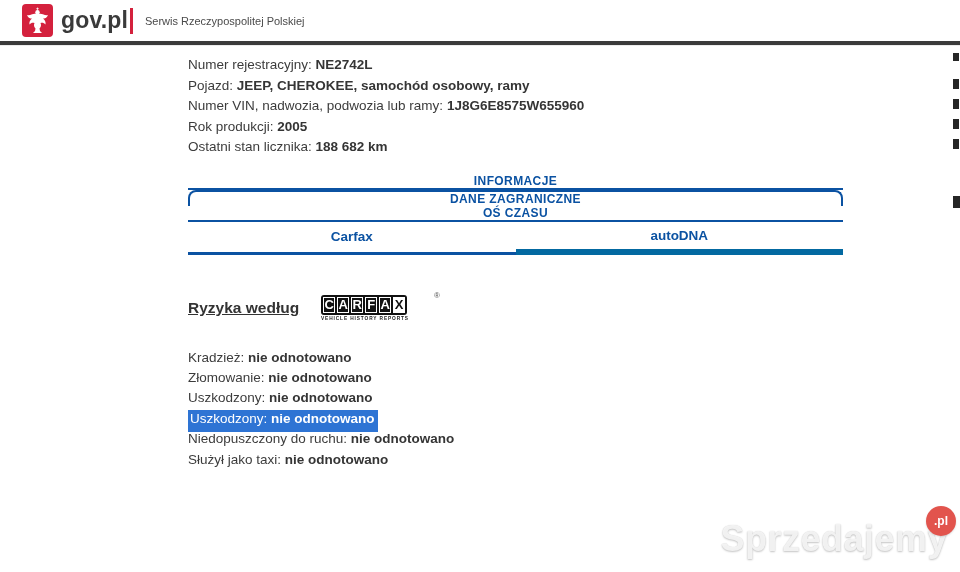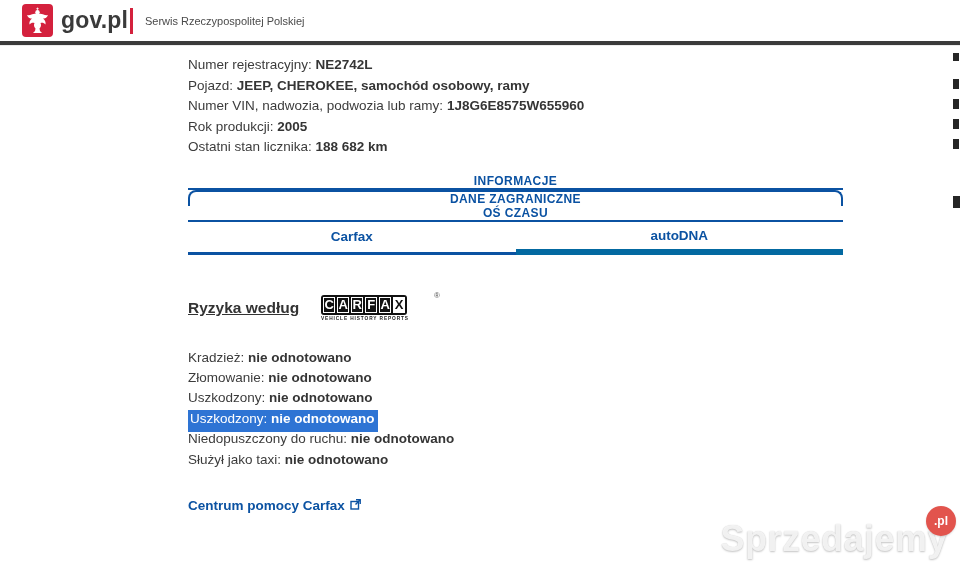--- a/index.html
+++ b/index.html
@@ -136,32 +136,20 @@
 
   <div class="risk-list">
     <div class="risk-line"><span>Kradzież: </span><b>nie odnotowano</b></div>
     <div class="risk-line"><span>Złomowanie: </span><b>nie odnotowano</b></div>
     <div class="risk-line"><span>Uszkodzony: </span><b>nie odnotowano</b></div>
     <div class="risk-line"><span class="hl"><span>Uszkodzony: </span><b>nie odnotowano</b></span></div>
     <div class="risk-line"><span>Niedopuszczony do ruchu: </span><b>nie odnotowano</b></div>
     <div class="risk-line"><span>Służył jako taxi: </span><b>nie odnotowano</b></div>
   </div>
 
-  <div class="help-link-row">
-    <a class="help-link">
-      <span>Centrum pomocy Carfax</span>
-      <span class="ext-icon">
-        <svg width="11" height="11" viewBox="0 0 11 11">
-          <rect x="1" y="2.5" width="7.5" height="7.5" fill="none" stroke="#0b52a2" stroke-width="1.4"></rect>
-          <path d="M6 0.8 H10.2 V5" fill="none" stroke="#0b52a2" stroke-width="1.4"></path>
-          <path d="M10 1 L5.5 5.5" stroke="#0b52a2" stroke-width="1.4"></path>
-        </svg>
-      </span>
-    </a>
-  </div>
 </div>
 
 <div class="edge-artifact" style="top:53px; height:8px;"></div>
 <div class="edge-artifact" style="top:79px; height:10px;"></div>
 <div class="edge-artifact" style="top:99px; height:10px;"></div>
 <div class="edge-artifact" style="top:119px; height:10px;"></div>
 <div class="edge-artifact" style="top:139px; height:10px;"></div>
 <div class="edge-artifact" style="top:196px; height:12px; width:7px;"></div>
 
 <div class="watermark">

